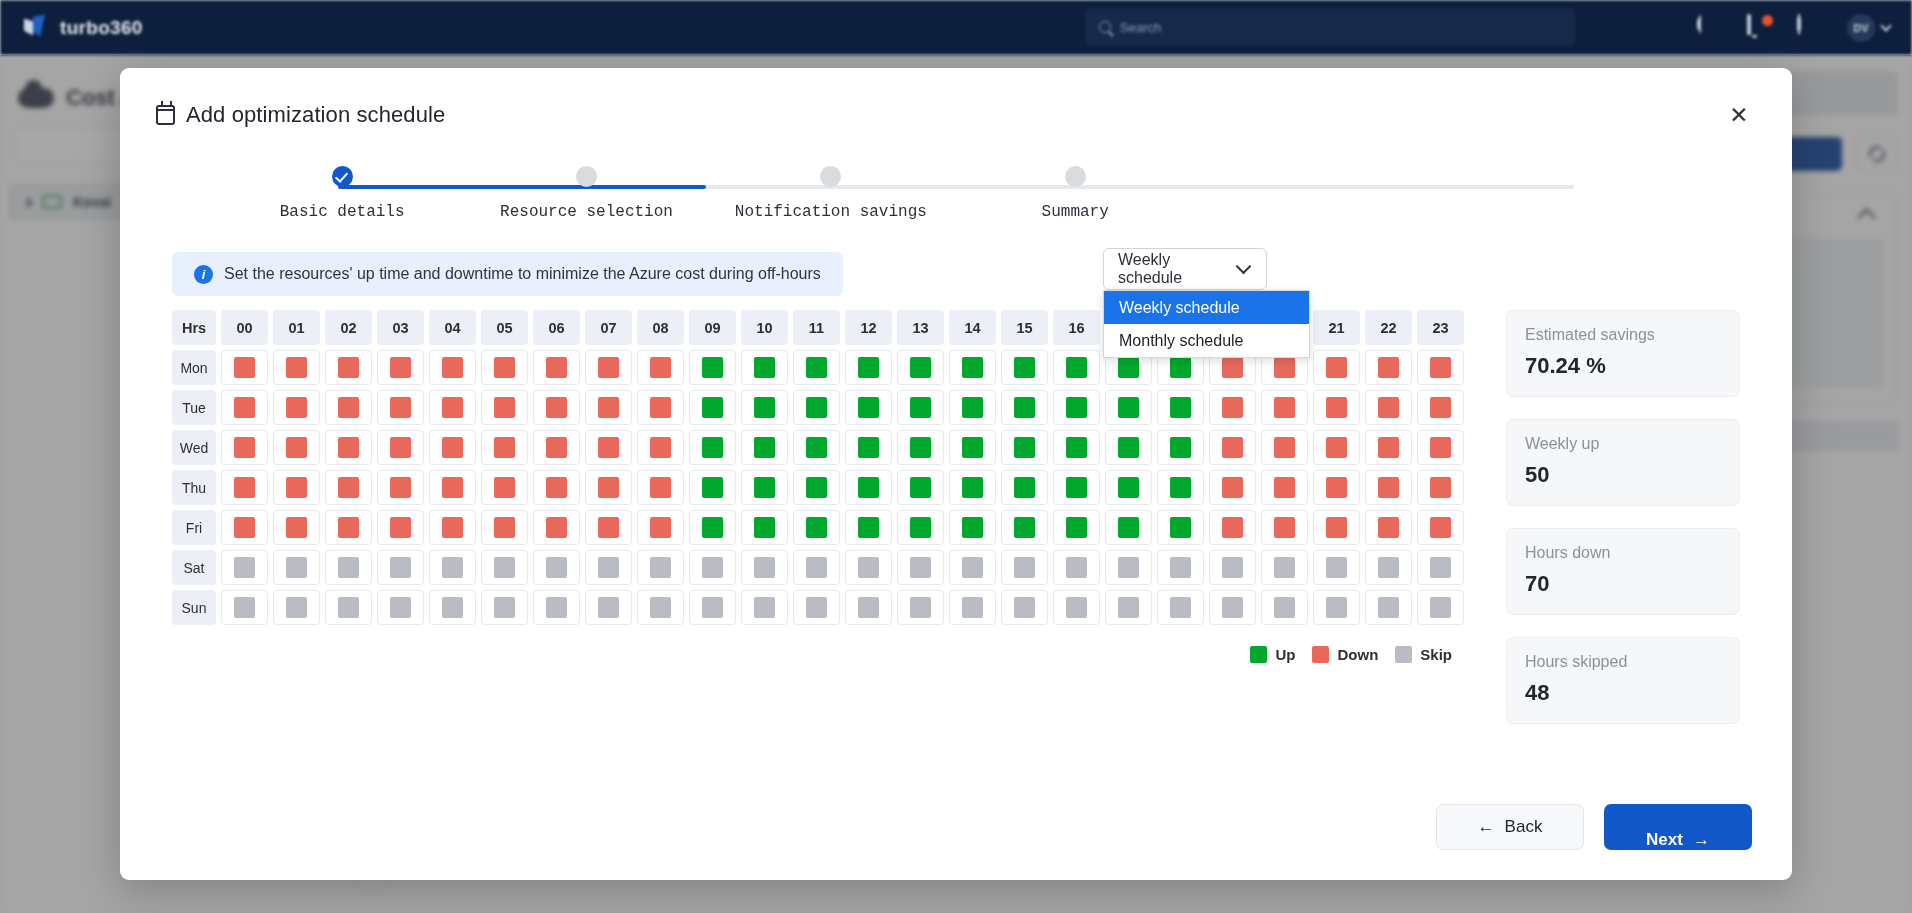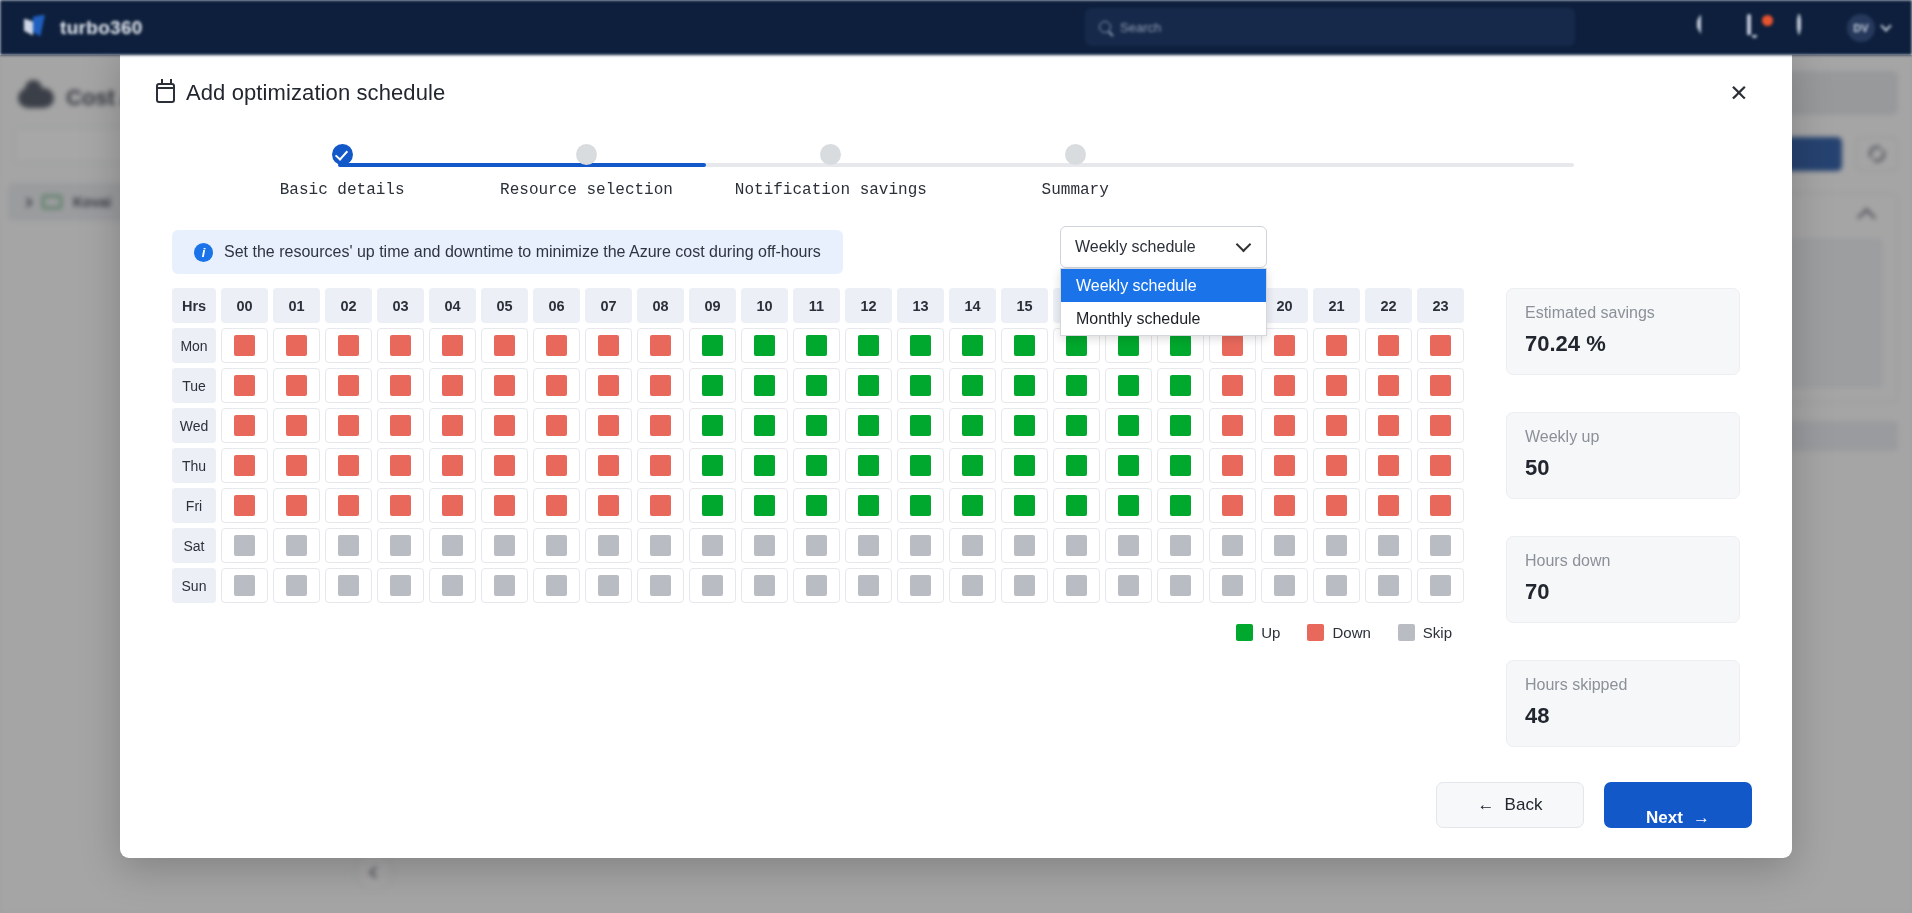--- a/index.html
+++ b/index.html
@@ -80,21 +80,21 @@
   .trash-ico::before{content:"";position:absolute;left:-2px;top:0;width:19px;height:4px;background:#8b9099;border-radius:1px;}
   #bg-collapse{position:absolute;left:355px;bottom:22px;width:38px;height:38px;border-radius:50%;background:#fff;
     border:1px solid #e0e3e8;display:flex;align-items:center;justify-content:center;}
   .chev-l{width:9px;height:9px;border-left:2px solid #5a616d;border-bottom:2px solid #5a616d;transform:rotate(45deg);margin-left:3px;}
 
   
   #dim{position:absolute;left:0;top:55px;width:1912px;height:858px;background:rgba(60,60,60,.45);z-index:2;}
 
   
   #modal{
-    position:absolute;left:120px;top:46px;width:1672px;height:812px;
+    position:absolute;left:120px;top:68px;width:1672px;height:812px;
     background:#fff;border-radius:9px;z-index:3;
     box-shadow:0 10px 40px rgba(0,0,0,.22);
   }
   #modal-head{display:flex;align-items:center;padding:30px 36px 0 36px;}
   #cal-icon{width:19px;height:20px;border:2px solid #2b2f38;border-radius:3px;position:relative;margin-right:11px;}
   #cal-icon::before{content:"";position:absolute;left:-2px;top:2px;width:19px;height:2px;background:#2b2f38;}
   #cal-icon::after{content:"";position:absolute;left:3px;top:-6px;width:2px;height:5px;background:#2b2f38;
     box-shadow:9px 0 0 #2b2f38;}
   #modal-title{font-size:22px;color:#22262e;font-weight:400;letter-spacing:.1px;}
   #close-btn{margin-left:auto;width:34px;height:34px;display:flex;align-items:center;justify-content:center;
@@ -116,21 +116,21 @@
   
   #row-info{display:flex;align-items:flex-start;padding:14px 52px 0 52px;position:relative;}
   #infobar{
     display:flex;align-items:center;gap:11px;background:#e8f0fe;border-radius:6px;
     padding:13px 22px;height:44px;
   }
   #info-i{width:19px;height:19px;border-radius:50%;background:#1a73e8;color:#fff;font-size:13px;font-weight:700;
     display:flex;align-items:center;justify-content:center;font-style:italic;}
   #info-txt{font-size:16px;color:#2f3540;}
 
-  #sel-wrap{position:absolute;right:525px;top:10px;width:207px;}
+  #sel-wrap{position:absolute;right:525px;top:10px;width:164px;}
   #sel-box{
     height:42px;border:1px solid #cfd4da;border-radius:6px;background:#fff;
     display:flex;align-items:center;padding:0 14px;cursor:pointer;
   }
   #sel-val{flex:1;font-size:16px;color:#2b3039;}
   #sel-caret{width:11px;height:11px;border-right:2px solid #333;border-bottom:2px solid #333;
     transform:rotate(45deg);margin-top:-5px;margin-right:3px;}
   #sel-menu{
     position:absolute;left:0;top:42px;width:207px;background:#fff;
     border:1px solid #d4d7dc;box-shadow:0 3px 9px rgba(0,0,0,.14);z-index:20;
@@ -155,29 +155,29 @@
   }
   .cell{
     width:47px;height:35px;background:#fff;border:1px solid #e6e8ec;border-radius:4px;
     display:flex;align-items:center;justify-content:center;cursor:pointer;
   }
   .sq{width:21px;height:21px;border-radius:2px;}
   .sq.up{background:#00a82d;}
   .sq.down{background:#e8695c;}
   .sq.skip{background:#b9bcc2;}
 
-  #legend{display:flex;justify-content:flex-end;gap:27px;padding:16px 12px 0 0;}
+  #legend{display:flex;justify-content:flex-end;gap:17px;padding:16px 12px 0 0;font-weight:bold;}
   .lg{display:flex;align-items:center;gap:8px;font-size:15px;color:#2b3039;}
   .lg i{width:17px;height:17px;border-radius:2px;display:block;}
 
   
   #stats{margin-left:42px;width:247px;padding-top:0;}
   .stat{
     background:#f6f7f9;border:1px solid #eceef1;border-radius:7px;
-    padding:15px 18px 17px 18px;margin-bottom:37px;
+    padding:15px 18px 17px 18px;margin-bottom:22px;
   }
   .stat .k{font-size:16px;color:#8b9099;margin-bottom:9px;}
   .stat .v{font-size:22px;color:#22262e;font-weight:700;}
 
   
   #footer{position:absolute;right:40px;bottom:30px;display:flex;gap:20px;align-items:center;}
   #back-btn{
     width:148px;height:46px;border:1px solid #e3e6ea;background:#f7f8fa;border-radius:7px;
     display:flex;align-items:center;justify-content:center;gap:10px;font-size:17px;color:#22262e;cursor:pointer;
   }

